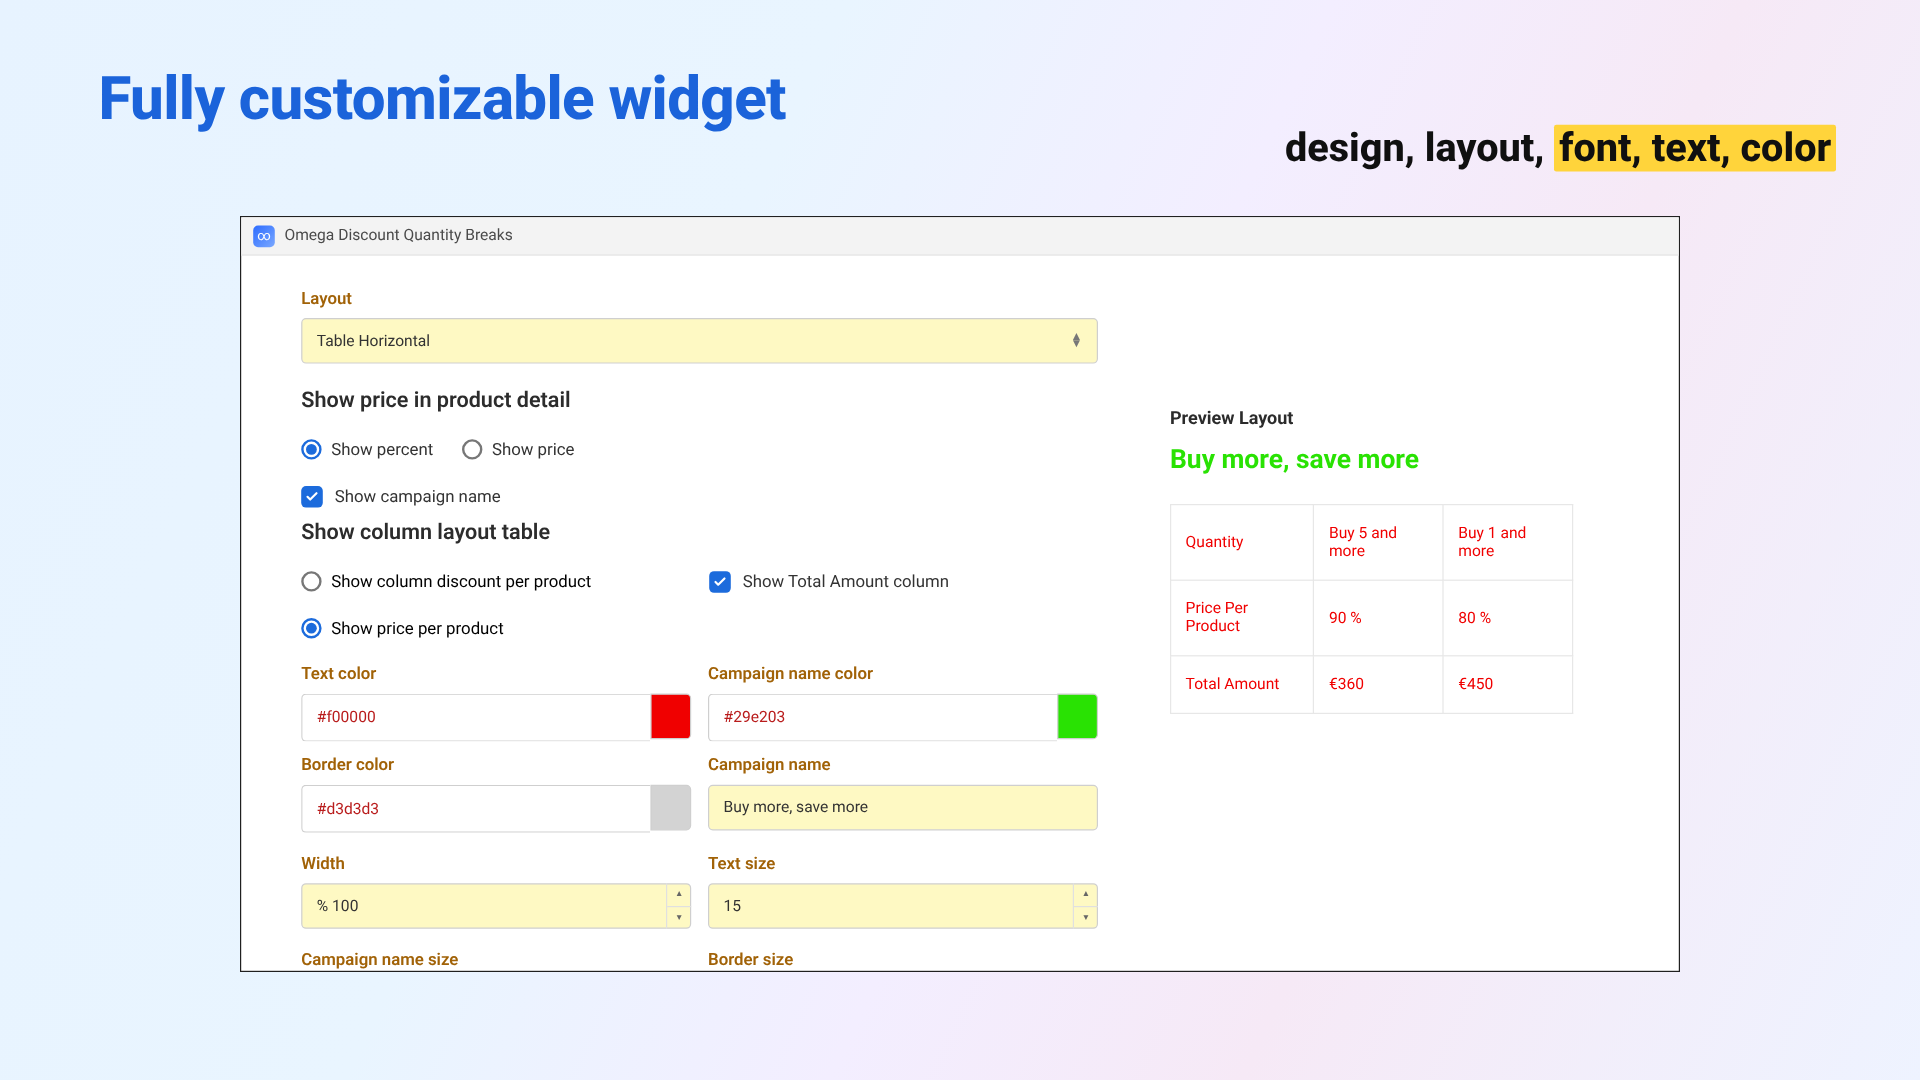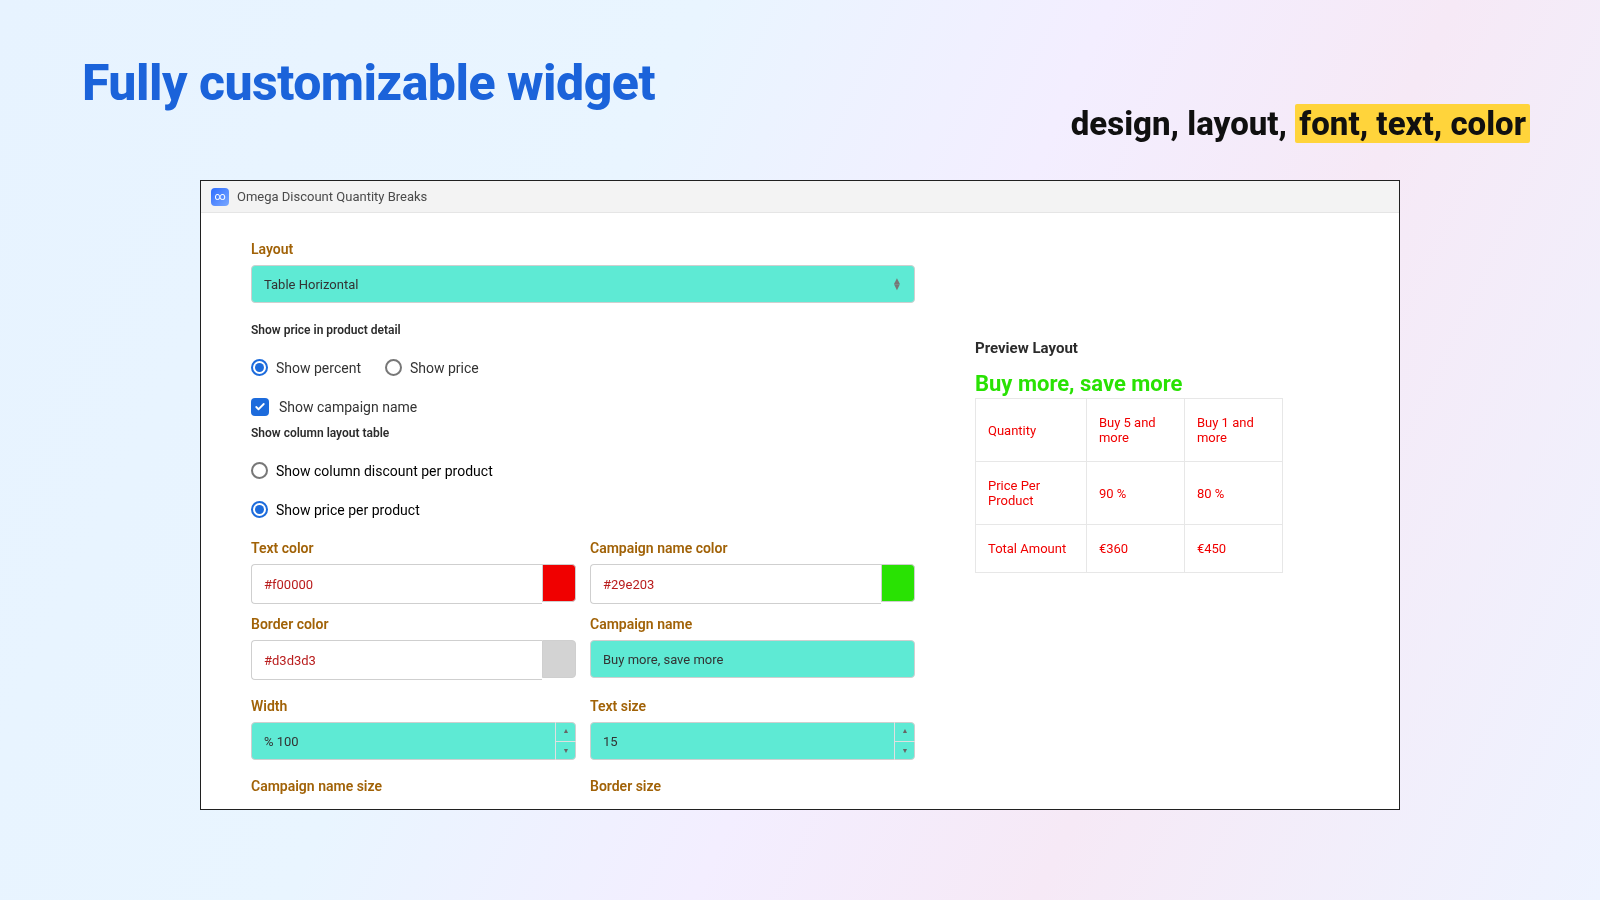--- a/index.html
+++ b/index.html
@@ -12,23 +12,23 @@
 
   .card{position:absolute;left:200px;top:180px;width:1200px;height:630px;background:#fff;border:1px solid #202020;box-sizing:border-box;overflow:hidden;}
   .card-header{height:32px;width:100%;background:#f3f3f3;border-bottom:1px solid #e5e5e5;display:flex;align-items:center;padding:0 10px;box-sizing:border-box;font-size:13px;color:#4a4a4a;}
   .card-header .app-icon{width:18px;height:18px;border-radius:4px;background:linear-gradient(135deg,#2d6cff,#7aa8ff);color:#fff;display:inline-flex;align-items:center;justify-content:center;font-size:11px;margin-right:8px;}
   .card-body{display:flex;height:calc(100% - 32px);}
 
   .form-pane{width:744px;box-sizing:border-box;padding:14px 30px 40px 50px;}
   .preview-pane{flex:1;padding:20px 30px 0 30px;}
 
   .field-label{font-size:14px;font-weight:600;color:#a16207;margin-top:14px;}
-  .section-label{font-size:12px;font-weight:600;color:#2c2c2c;margin-top:20px;}
-
-  .select-box,.text-input,.num-input{height:38px;border:1px solid #cfcfcf;border-radius:4px;background:#5eead4;font-size:13px;color:#333;display:flex;align-items:center;padding:0 12px;box-sizing:border-box;margin-top:8px;}
+  .section-label{font-size:18px;font-weight:600;color:#2c2c2c;margin-top:20px;}
+
+  .select-box,.text-input,.num-input{height:38px;border:1px solid #cfcfcf;border-radius:4px;background:#fef9c3;font-size:13px;color:#333;display:flex;align-items:center;padding:0 12px;box-sizing:border-box;margin-top:8px;}
   .select-box{width:664px;position:relative;}
   .select-caret{position:absolute;right:12px;top:50%;transform:translateY(-50%);font-size:10px;color:#777;line-height:6px;}
 
   .color-pair{display:flex;gap:0;margin-top:8px;}
   .color-input{flex:1;height:38px;border:1px solid #cfcfcf;border-right:none;border-radius:4px 0 0 4px;display:flex;align-items:center;padding:0 12px;font-size:13px;color:#b91c1c;}
   .color-swatch{width:34px;height:38px;border:1px solid #cfcfcf;border-radius:0 4px 4px 0;box-sizing:border-box;}
 
   .num-wrap{position:relative;margin-top:8px;}
   .num-input{width:100%;}
   .num-spinner{position:absolute;right:0;top:0;width:20px;height:38px;border-left:1px solid #e0e0e0;display:flex;flex-direction:column;}
@@ -44,21 +44,21 @@
   .check-row{display:flex;align-items:center;margin-top:22px;font-size:14px;color:#333;}
   .checkbox{width:18px;height:18px;border-radius:4px;background:#1c6bdc;margin-right:10px;display:inline-flex;align-items:center;justify-content:center;}
   .checkbox svg{width:12px;height:12px;}
 
   .two-col{display:flex;gap:14px;}
   .two-col .colA{width:325px;}
   .two-col .colB{width:325px;}
 
   .preview-title{font-size:15px;font-weight:700;color:#2b2b2b;margin-top:106px;}
   .campaign-name{font-size:22px;font-weight:700;margin-top:14px;}
-  .preview-table{margin-top:2px;border:1px solid #e7e7e7;border-collapse:collapse;width:308px;font-size:13px;}
+  .preview-table{margin-top:24px;border:1px solid #e7e7e7;border-collapse:collapse;width:336px;font-size:13px;}
   .preview-table td,.preview-table th{border:1px solid #e7e7e7;padding:16px 12px;text-align:left;font-weight:400;}
   .preview-table .hdr{font-size:13px;}
 </style>
 </head>
 <body>
 
 <div class="bg">
 
   <div class="hero-title">Fully customizable widget</div>
   <div class="hero-sub">
@@ -110,20 +110,30 @@
             <span class="opt">
               <span class="radio"></span>
               <span style="font-size:14px;">Show column discount per product</span>
             </span>
             <div style="margin-top:22px;">
               <span class="opt">
                 <span class="radio-sel"></span>
                 <span style="font-size:14px;">Show price per product</span>
               </span>
             </div>
+          </div>
+          <div>
+            <span class="opt check-row" style="margin-top:0;">
+              <span class="checkbox">
+                <svg viewBox="0 0 16 16">
+                    <path d="M3 8 l3 3 l7 -7" stroke="#fff" stroke-width="2.4" fill="none" stroke-linecap="round" stroke-linejoin="round"></path>
+                  </svg>
+              </span>
+              <span style="font-size:14px;">Show Total Amount column</span>
+            </span>
           </div>
         </div>
 
         <div class="two-col" style="margin-top:22px;">
           <div class="colA">
             <div class="field-label" style="margin-top:0;">Text color</div>
             <div class="color-pair">
               <div class="color-input">#f00000</div>
               <div class="color-swatch" style="background:#f00000;"></div>
             </div>

